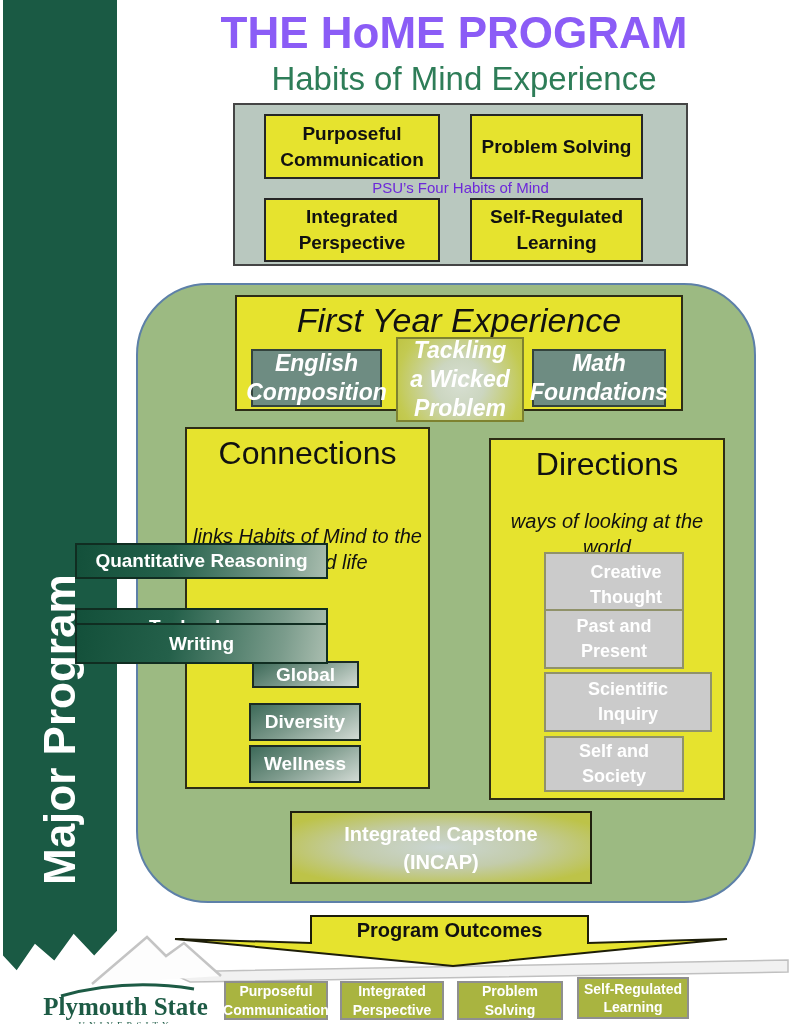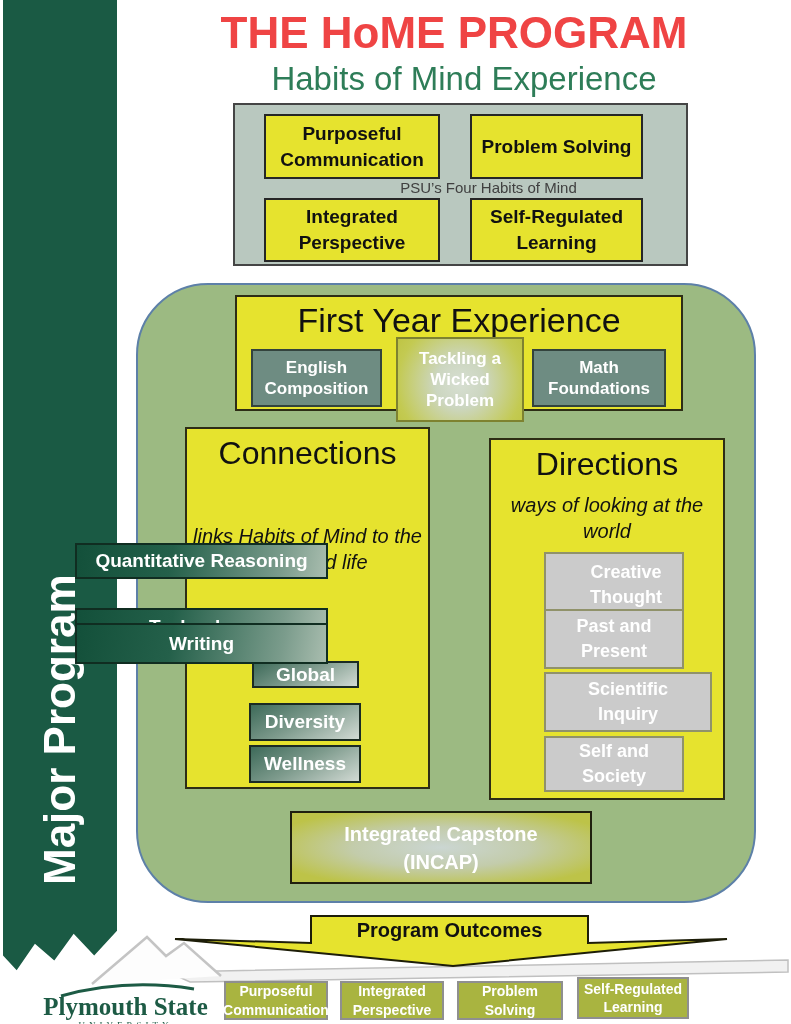--- a/index.html
+++ b/index.html
@@ -9,60 +9,60 @@
 
   
   #side-banner{left:3px;top:0;width:114px;height:985px;background:#1a5a44;z-index:1;
     clip-path:polygon(0 0,100% 0,100% 94.5%,80% 97%,62% 94.8%,45% 97.5%,28% 95.8%,12% 98.5%,0 97%);}
   #side-banner-label{position:absolute;left:0;top:540px;width:114px;height:380px;
     display:flex;align-items:center;justify-content:center;
     writing-mode:vertical-rl;transform:rotate(180deg);
     color:#ffffff;font-size:44px;font-weight:bold;white-space:nowrap;}
 
   
-  #page-title{left:117px;top:8px;right:0;text-align:center;color:#ef4444;
+  #page-title{left:117px;top:8px;right:0;text-align:center;color:#8b5cf6;
     font-size:44px;font-weight:bold;}
   #page-subtitle{left:117px;top:60px;right:0;text-align:center;color:#2e7d58;font-size:33px;margin-left:20px;}
 
   
   #habits-panel{left:233px;top:103px;width:455px;height:163px;background:#b9c8bf;border:2px solid #454545;}
   .habit-box{position:absolute;box-sizing:border-box;background:#e6e32e;border:2px solid #262626;
     display:flex;align-items:center;justify-content:center;text-align:center;
     color:#111111;font-size:19px;font-weight:bold;line-height:1.35;padding:2px 8px;}
   #habits-caption{position:absolute;left:0;top:74px;width:100%;text-align:center;
-    color:#404040;font-size:15px;padding-left:28px;}
+    color:#6d28d9;font-size:15px;}
 
   
   #main-container{left:136px;top:283px;width:620px;height:620px;background:#9cba82;
     border:2px solid #5d80a8;border-radius:72px;z-index:2;}
 
   .yellow-panel{position:absolute;box-sizing:border-box;background:#e6e32e;border:2px solid #2d2d15;}
   .panel-title{position:absolute;left:0;width:100%;text-align:center;color:#111111;}
   .panel-sub{position:absolute;left:0;width:100%;text-align:center;color:#111111;
     font-style:italic;font-size:20px;line-height:1.3;}
 
   
-  #fye-panel{left:97px;top:10px;width:448px;height:116px;}
+  #fye-panel{left:97px;top:10px;width:448px;height:116px;font-style:italic;}
   #fye-title{top:4px;font-size:34px;}
   .fye-course{position:absolute;box-sizing:border-box;display:flex;align-items:center;justify-content:center;
-    text-align:center;color:#ffffff;font-size:17px;font-weight:bold;line-height:1.25;padding:2px 8px;}
+    text-align:center;color:#ffffff;font-size:23px;font-weight:bold;line-height:1.25;padding:2px 8px;}
   .teal{background:#6e8c82;border:2px solid #33433d;}
   #fye-course-1{left:14px;top:52px;width:131px;height:58px;}
   #fye-course-2{left:159px;top:40px;width:128px;height:85px;
     background:radial-gradient(circle at 50% 55%, #d7dfd2 0%, #ccd6c0 32%, #c3ca52 82%, #bfc544 100%);
     border:2px solid #7e8230;}
   #fye-course-3{left:295px;top:52px;width:134px;height:58px;}
 
   
   #connections-panel{left:47px;top:142px;width:245px;height:362px;}
   #connections-title{top:6px;font-size:32px;}
   #connections-sub{top:52px;padding:0 6px;box-sizing:border-box;margin-top:42px;}
   #directions-panel{left:351px;top:153px;width:236px;height:362px;}
   #directions-title{top:6px;font-size:32px;}
-  #directions-sub{top:52px;padding:0 12px;box-sizing:border-box;}
+  #directions-sub{top:68px;padding:0 12px;box-sizing:border-box;}
 
   .wide-item{position:absolute;box-sizing:border-box;z-index:5;
     background:linear-gradient(100deg,#13503a 0%,#24604a 38%,#7b9c8c 82%,#a9bdaf 100%);
     border:2px solid #102d21;display:flex;align-items:center;justify-content:center;
     color:#ffffff;font-size:19px;font-weight:bold;}
   #wide-item-1{left:75px;top:543px;width:253px;height:36px;}
   #wide-item-2{left:75px;top:608px;width:253px;height:38px;}
   #wide-item-3{left:75px;top:623px;width:253px;height:41px;}
 
   .inner-item{position:absolute;box-sizing:border-box;

